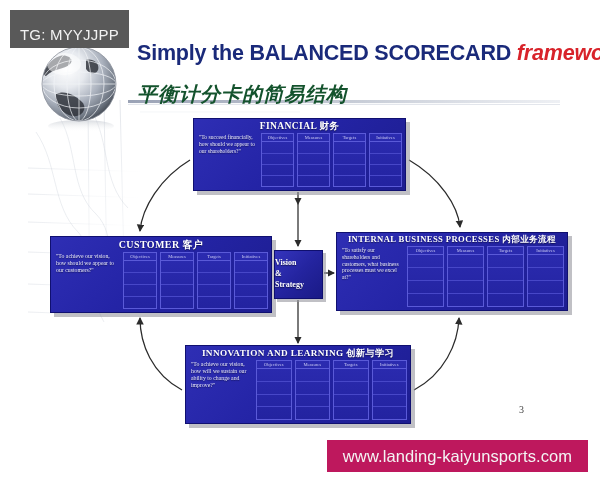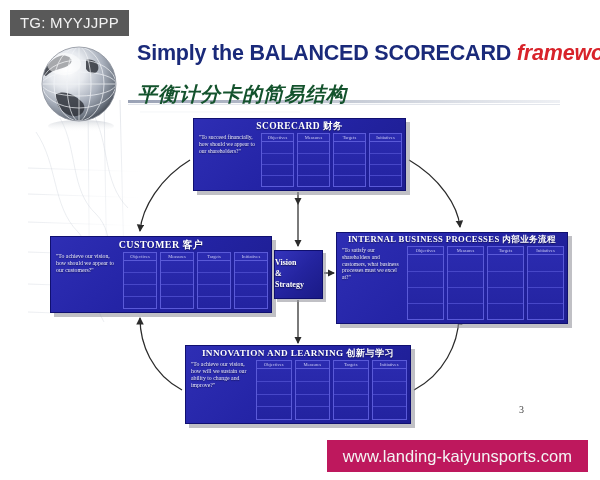--- a/index.html
+++ b/index.html
@@ -15,21 +15,21 @@
   #bg-art{
     position:absolute;left:0;top:0;width:600px;height:480px;
     pointer-events:none;
   }
 
   
   #tg-tag{
     position:absolute;left:10px;top:10px;
     background:#595959;color:#f2f2f2;
     font-size:15px;letter-spacing:.2px;
-    padding:4px 10px 5px 10px;
+    padding:16px 10px 5px 10px;
     z-index:40;
   }
 
   
   #globe{
     position:absolute;left:34px;top:42px;width:94px;height:92px;
     z-index:12;
   }
 
   
@@ -121,21 +121,21 @@
   #panel-financial{left:193px;top:118px;width:213px;height:73px;}
   #panel-financial .panel-title{font-size:9.5px;}
   #panel-financial .panel-quote{font-size:5.6px;width:57px;}
   #panel-financial .gcol-head{font-size:4.6px;padding:1px 0;}
 
   #panel-customer{left:50px;top:236px;width:222px;height:77px;}
   #panel-customer .panel-title{font-size:10px;}
   #panel-customer .panel-quote{font-size:5.8px;width:62px;}
   #panel-customer .gcol-head{font-size:4.6px;padding:1px 0;}
 
-  #panel-internal{left:336px;top:232px;width:232px;height:92px;}
+  #panel-internal{left:336px;top:232px;width:232px;height:79px;}
   #panel-internal .panel-title{font-size:8.6px;}
   #panel-internal .panel-quote{font-size:5.6px;width:60px;}
   #panel-internal .gcol-head{font-size:4.6px;padding:1px 0;}
 
   #panel-innovation{left:185px;top:345px;width:226px;height:79px;}
   #panel-innovation .panel-title{font-size:9.2px;}
   #panel-innovation .panel-quote{font-size:5.8px;width:60px;}
   #panel-innovation .gcol-head{font-size:4.6px;padding:1px 0;}
 
   
@@ -282,21 +282,21 @@
     <path d="M298 300 L298 343"></path>
     <path d="M298 192 L298 204"></path>
   </g>
   <g stroke="#2b2b2b" stroke-width="1.25" fill="none">
     <path d="M298 204 L298 232"></path>
   </g>
 </svg>
 
 <div class="panel" id="panel-financial">
   <div class="panel-title">
-    <span>SCORECARD</span>
+    <span>FINANCIAL</span>
     <span>财务</span>
   </div>
   <div class="panel-body">
     <div class="panel-quote">"To succeed financially, how should we appear to our shareholders?"</div>
     <div class="grid">
       <div class="gcol">
         <div class="gcol-head">Objectives</div>
         <div class="gcell"></div>
         <div class="gcell"></div>
         <div class="gcell"></div>

